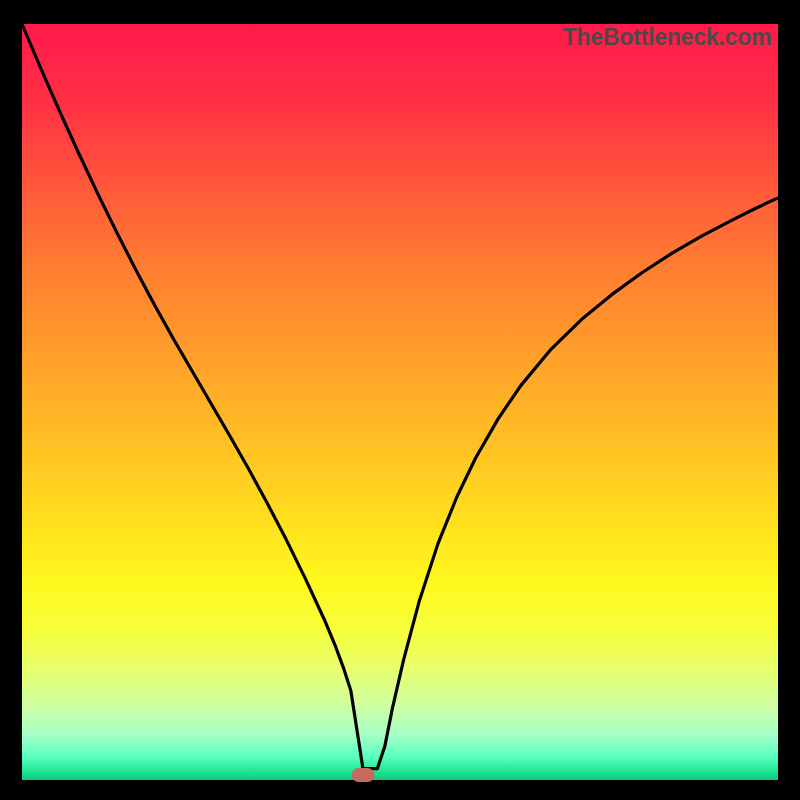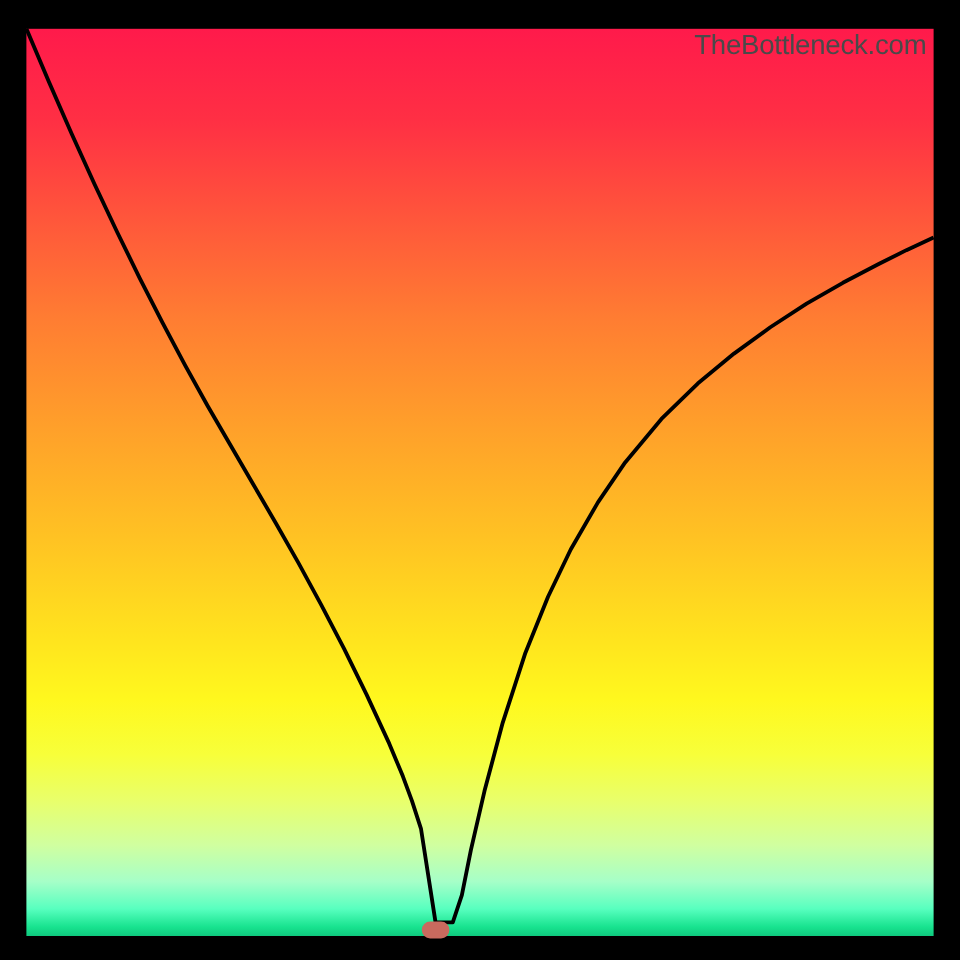--- a/index.html
+++ b/index.html
@@ -34,21 +34,21 @@
       #18e38f 99%,
       #0fc97e 100%
     );
   }
   .watermark {
     position: absolute;
     top: 0px;
     right: 6px;
     color: #4a4a4a;
     font-size: 23px;
-    font-weight: 400;
+    font-weight: 700;
     letter-spacing: -0.2px;
     user-select: none;
   }
   .marker {
     position: absolute;
     width: 23px;
     height: 14px;
     background: #c86a5e;
     border-radius: 7px;
     transform: translate(-50%, -50%);

